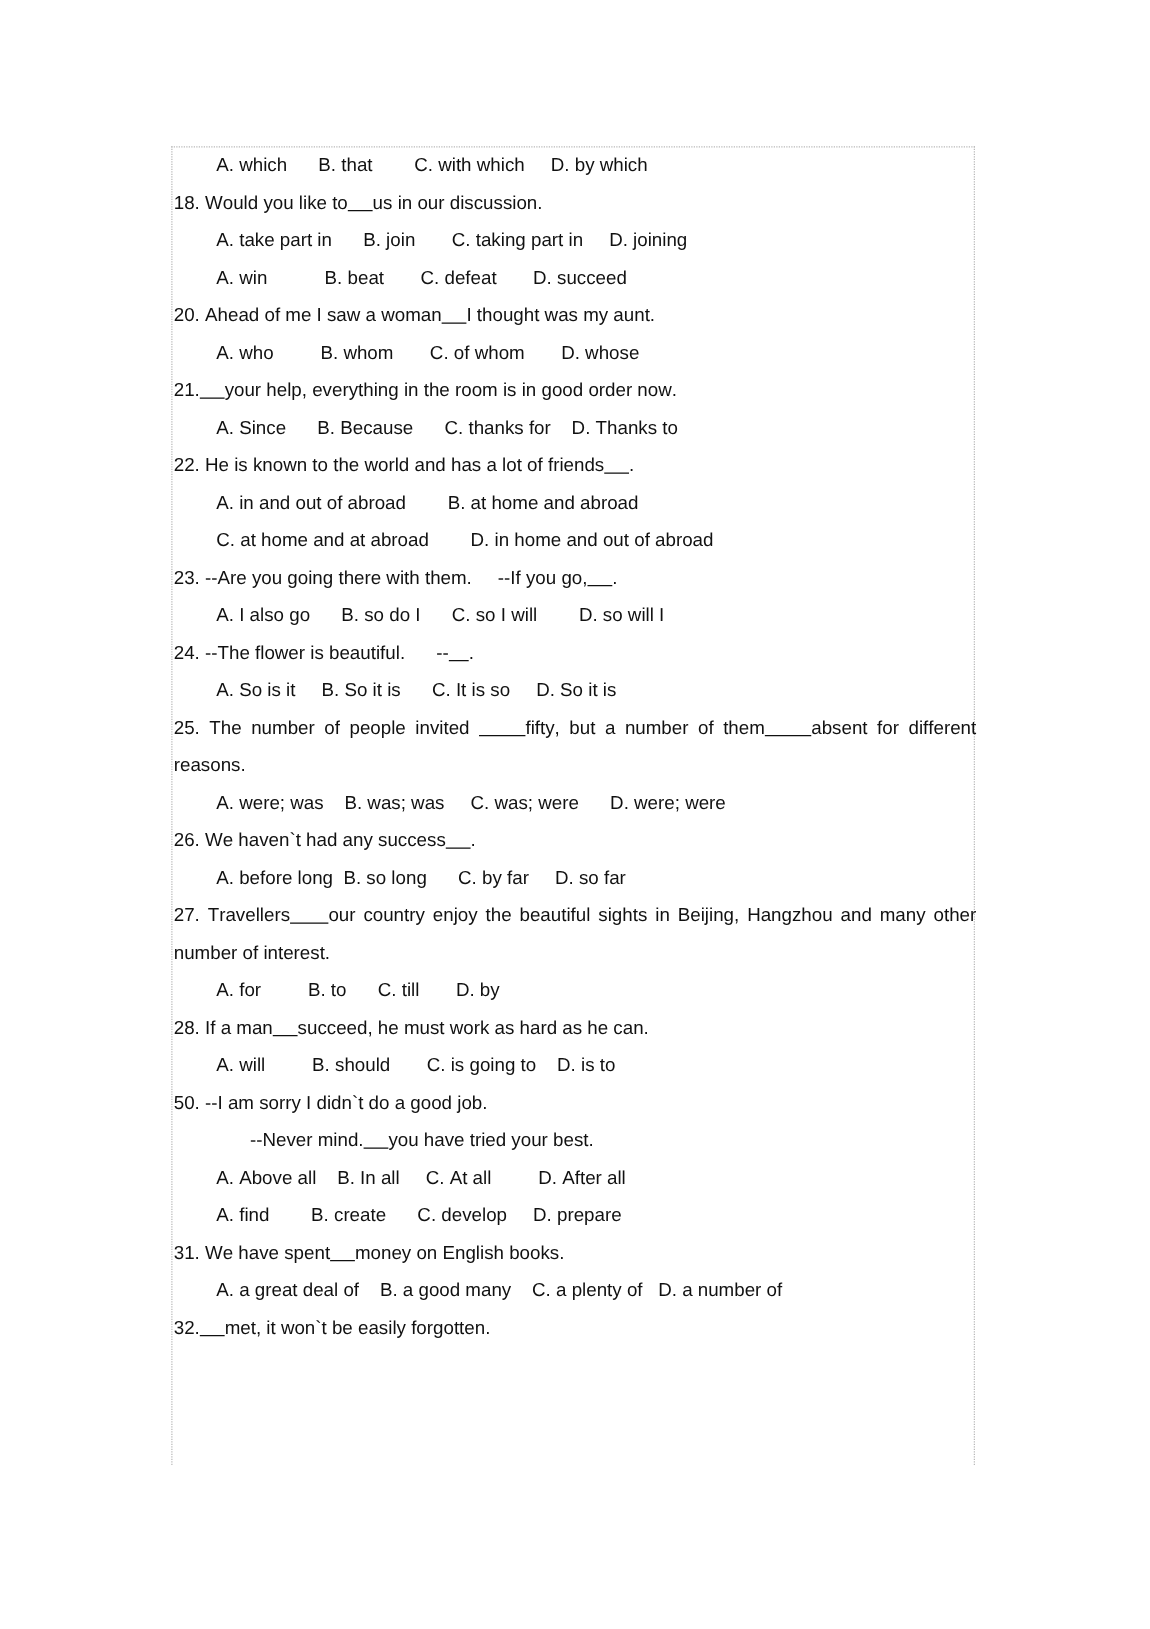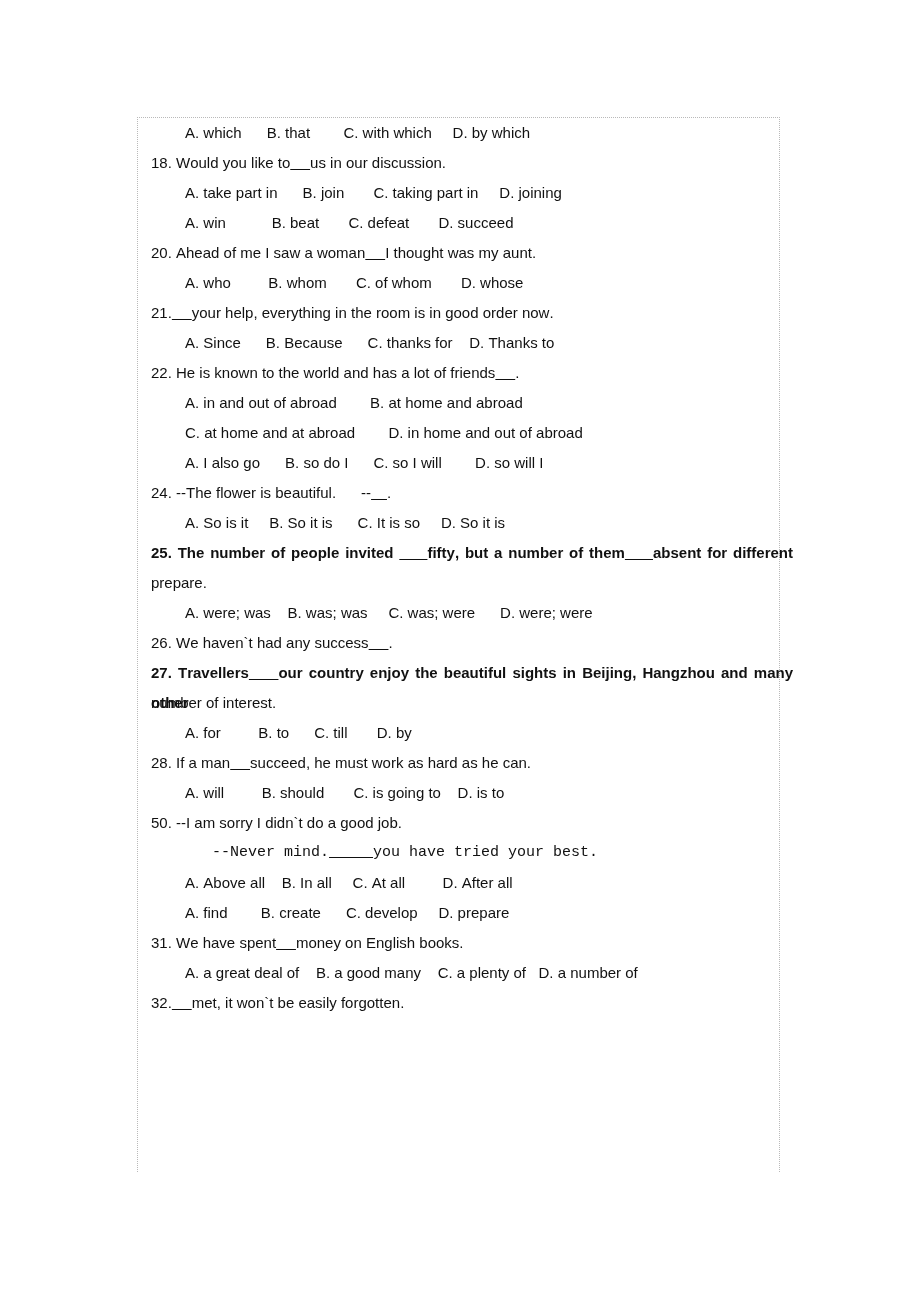--- a/index.html
+++ b/index.html
@@ -57,67 +57,67 @@
   }
 
   
   .cont-line {
     padding-left: 1px;
   }
 
   
   .reply-line {
     padding-left: 62px;
-    font-family: Liberation Mono, monospace;
   }
 
   
   .just-line {
     white-space: normal;
     text-align: justify;
     text-align-last: justify;
     width: 643px;
     padding-left: 1px;
     box-sizing: border-box;
-    font-weight: bold;
   }
 
   
   .blank {
     text-decoration: underline;
     letter-spacing: -0.2px;
   }
 
   
-  .line, .just-line { font-kerning: none; margin-left: 12px; }
+  .line, .just-line { font-kerning: none; }
 </style>
 </head>
 <body>
 
 <div id="page-frame"></div>
 
 <div id="content">
     <div class="line opt-line">A. which&nbsp;&nbsp;&nbsp;&nbsp;&nbsp;&nbsp;B. that&nbsp;&nbsp;&nbsp;&nbsp;&nbsp;&nbsp;&nbsp;&nbsp;C. with which&nbsp;&nbsp;&nbsp;&nbsp;&nbsp;D. by which</div>
     <div class="line q-line">18. Would you like to<span class="blank">&nbsp;&nbsp;&nbsp;&nbsp;&nbsp;</span>us in our discussion.</div>
     <div class="line opt-line">A. take part in&nbsp;&nbsp;&nbsp;&nbsp;&nbsp;&nbsp;B. join&nbsp;&nbsp;&nbsp;&nbsp;&nbsp;&nbsp;&nbsp;C. taking part in&nbsp;&nbsp;&nbsp;&nbsp;&nbsp;D. joining</div>
     <div class="line opt-line">A. win&nbsp;&nbsp;&nbsp;&nbsp;&nbsp;&nbsp;&nbsp;&nbsp;&nbsp;&nbsp;&nbsp;B. beat&nbsp;&nbsp;&nbsp;&nbsp;&nbsp;&nbsp;&nbsp;C. defeat&nbsp;&nbsp;&nbsp;&nbsp;&nbsp;&nbsp;&nbsp;D. succeed</div>
     <div class="line q-line">20. Ahead of me I saw a woman<span class="blank">&nbsp;&nbsp;&nbsp;&nbsp;&nbsp;</span>I thought was my aunt.</div>
     <div class="line opt-line">A. who&nbsp;&nbsp;&nbsp;&nbsp;&nbsp;&nbsp;&nbsp;&nbsp;&nbsp;B. whom&nbsp;&nbsp;&nbsp;&nbsp;&nbsp;&nbsp;&nbsp;C. of whom&nbsp;&nbsp;&nbsp;&nbsp;&nbsp;&nbsp;&nbsp;D. whose</div>
     <div class="line q-line">21.<span class="blank">&nbsp;&nbsp;&nbsp;&nbsp;&nbsp;</span>your help, everything in the room is in good order now.</div>
     <div class="line opt-line">A. Since&nbsp;&nbsp;&nbsp;&nbsp;&nbsp;&nbsp;B. Because&nbsp;&nbsp;&nbsp;&nbsp;&nbsp;&nbsp;C. thanks for&nbsp;&nbsp;&nbsp;&nbsp;D. Thanks to</div>
     <div class="line q-line">22. He is known to the world and has a lot of friends<span class="blank">&nbsp;&nbsp;&nbsp;&nbsp;&nbsp;</span>.</div>
     <div class="line opt-line">A. in and out of abroad&nbsp;&nbsp;&nbsp;&nbsp;&nbsp;&nbsp;&nbsp;&nbsp;B. at home and abroad</div>
     <div class="line opt-line">C. at home and at abroad&nbsp;&nbsp;&nbsp;&nbsp;&nbsp;&nbsp;&nbsp;&nbsp;D. in home and out of abroad</div>
+    <div class="line q-line">23. --Are you going there with them.&nbsp;&nbsp;&nbsp;&nbsp;&nbsp;--If you go,<span class="blank">&nbsp;&nbsp;&nbsp;&nbsp;&nbsp;</span>.</div>
     <div class="line opt-line">A. I also go&nbsp;&nbsp;&nbsp;&nbsp;&nbsp;&nbsp;B. so do I&nbsp;&nbsp;&nbsp;&nbsp;&nbsp;&nbsp;C. so I will&nbsp;&nbsp;&nbsp;&nbsp;&nbsp;&nbsp;&nbsp;&nbsp;D. so will I</div>
     <div class="line q-line">24. --The flower is beautiful.&nbsp;&nbsp;&nbsp;&nbsp;&nbsp;&nbsp;--<span class="blank">&nbsp;&nbsp;&nbsp;&nbsp;</span>.</div>
     <div class="line opt-line">A. So is it&nbsp;&nbsp;&nbsp;&nbsp;&nbsp;B. So it is&nbsp;&nbsp;&nbsp;&nbsp;&nbsp;&nbsp;C. It is so&nbsp;&nbsp;&nbsp;&nbsp;&nbsp;D. So it is</div>
     <div class="just-line line">25. The number of people invited <span class="blank">&nbsp;&nbsp;&nbsp;&nbsp;&nbsp;</span>fifty, but a number of them<span class="blank">&nbsp;&nbsp;&nbsp;&nbsp;&nbsp;</span>absent for different</div>
-    <div class="line cont-line">prepare.</div>
+    <div class="line cont-line">reasons.</div>
     <div class="line opt-line">A. were; was&nbsp;&nbsp;&nbsp;&nbsp;B. was; was&nbsp;&nbsp;&nbsp;&nbsp;&nbsp;C. was; were&nbsp;&nbsp;&nbsp;&nbsp;&nbsp;&nbsp;D. were; were</div>
     <div class="line q-line">26. We haven`t had any success<span class="blank">&nbsp;&nbsp;&nbsp;&nbsp;&nbsp;</span>.</div>
+    <div class="line opt-line">A. before long&nbsp;&nbsp;B. so long&nbsp;&nbsp;&nbsp;&nbsp;&nbsp;&nbsp;C. by far&nbsp;&nbsp;&nbsp;&nbsp;&nbsp;D. so far</div>
     <div class="just-line line">27. Travellers<span class="blank">&nbsp;&nbsp;&nbsp;&nbsp;&nbsp;</span>our country enjoy the beautiful sights in Beijing, Hangzhou and many other</div>
     <div class="line cont-line">number of interest.</div>
     <div class="line opt-line">A. for&nbsp;&nbsp;&nbsp;&nbsp;&nbsp;&nbsp;&nbsp;&nbsp;&nbsp;B. to&nbsp;&nbsp;&nbsp;&nbsp;&nbsp;&nbsp;C. till&nbsp;&nbsp;&nbsp;&nbsp;&nbsp;&nbsp;&nbsp;D. by</div>
     <div class="line q-line">28. If a man<span class="blank">&nbsp;&nbsp;&nbsp;&nbsp;&nbsp;</span>succeed, he must work as hard as he can.</div>
     <div class="line opt-line">A. will&nbsp;&nbsp;&nbsp;&nbsp;&nbsp;&nbsp;&nbsp;&nbsp;&nbsp;B. should&nbsp;&nbsp;&nbsp;&nbsp;&nbsp;&nbsp;&nbsp;C. is going to&nbsp;&nbsp;&nbsp;&nbsp;D. is to</div>
     <div class="line q-line">50. --I am sorry I didn`t do a good job.</div>
     <div class="line reply-line">--Never mind.<span class="blank">&nbsp;&nbsp;&nbsp;&nbsp;&nbsp;</span>you have tried your best.</div>
     <div class="line opt-line">A. Above all&nbsp;&nbsp;&nbsp;&nbsp;B. In all&nbsp;&nbsp;&nbsp;&nbsp;&nbsp;C. At all&nbsp;&nbsp;&nbsp;&nbsp;&nbsp;&nbsp;&nbsp;&nbsp;&nbsp;D. After all</div>
     <div class="line opt-line">A. find&nbsp;&nbsp;&nbsp;&nbsp;&nbsp;&nbsp;&nbsp;&nbsp;B. create&nbsp;&nbsp;&nbsp;&nbsp;&nbsp;&nbsp;C. develop&nbsp;&nbsp;&nbsp;&nbsp;&nbsp;D. prepare</div>
     <div class="line q-line">31. We have spent<span class="blank">&nbsp;&nbsp;&nbsp;&nbsp;&nbsp;</span>money on English books.</div>

